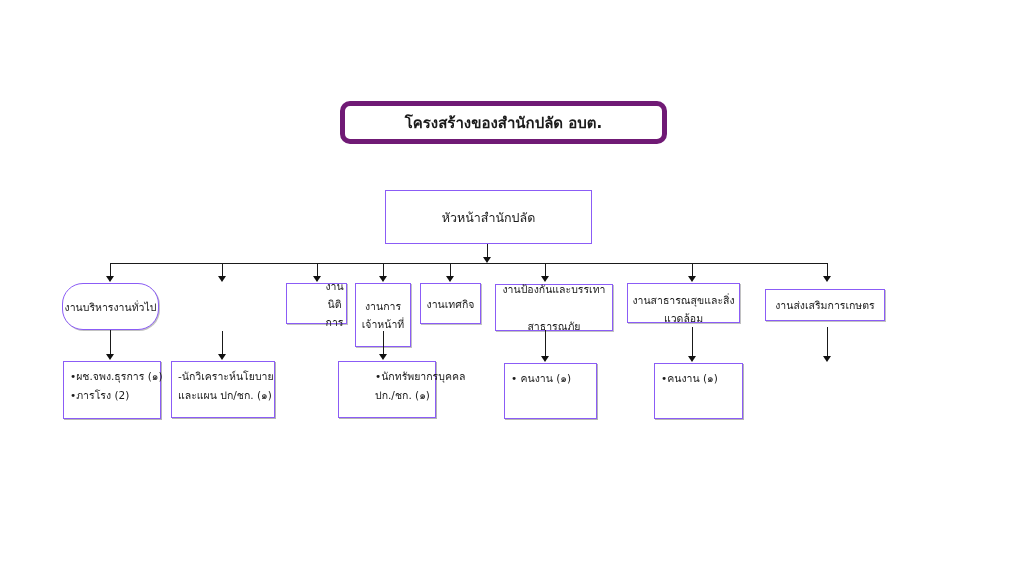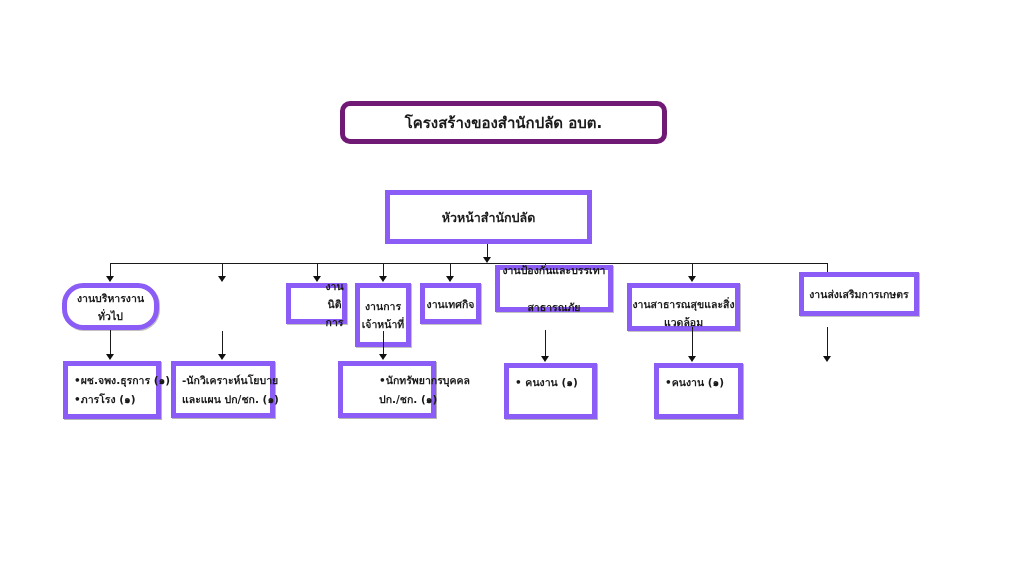--- a/index.html
+++ b/index.html
@@ -10,23 +10,22 @@
     color:#1a1a1a;
     position:relative;
     overflow:hidden;
   }
   .stage{position:absolute;inset:0;width:1024px;height:576px;}
 
   
   .box{
     position:absolute;
     background:#ffffff;
-    border:5px solid #8b5cf6;
+    border:1px solid #8b5cf6;
     box-sizing:border-box;
-    font-weight:bold;
   }
   .title-box{
     left:340px;top:101px;width:327px;height:43px;
     border-radius:10px;
     border:5px solid #701a75;
     display:flex;align-items:center;justify-content:center;
     font-size:15px;font-weight:bold;
   }
   .head-box{
     left:385px;top:190px;width:207px;height:54px;
@@ -49,23 +48,23 @@
     box-shadow:1px 1px 0 rgba(120,120,120,.55);
   }
   .staff .ln{display:block;white-space:pre;}
 
   
   .d1{left:62px;top:283px;width:97px;height:47px;border-radius:21px;}
   .d2{left:172px;top:283px;width:102px;height:48px;}
   .d3{left:286px;top:283px;width:61px;height:41px;padding-left:36px;}
   .d4{left:355px;top:283px;width:56px;height:64px;}
   .d5{left:420px;top:283px;width:61px;height:41px;}
-  .d6{left:495px;top:265px;width:118px;height:47px;gap:19px;}
-  .d7{left:627px;top:283px;width:113px;height:48px;align-items:center;justify-content:flex-start;padding-top:7px;}
-  .d8{left:765px;top:272px;width:120px;height:44px;margin-left:34px;}
+  .d6{left:495px;top:284px;width:118px;height:47px;gap:19px;}
+  .d7{left:627px;top:283px;width:113px;height:40px;align-items:center;justify-content:flex-start;padding-top:7px;}
+  .d8{left:765px;top:289px;width:120px;height:32px;}
 
   
   .s1{left:63px;top:361px;width:98px;height:58px;}
   .s2{left:171px;top:361px;width:104px;height:57px;}
   .s3{left:338px;top:361px;width:98px;height:57px;padding-left:36px;}
   .s4{left:504px;top:363px;width:93px;height:56px;}
   .s5{left:654px;top:363px;width:89px;height:56px;}
   .s6{left:780px;top:363px;width:92px;height:56px;}
 
   
@@ -145,21 +144,21 @@
   <div class="arr" style="left:378.5px;top:354px;"></div>
   <div class="vline" style="left:545px;top:330px;height:27px;"></div>
   <div class="arr" style="left:541px;top:356px;"></div>
   <div class="vline" style="left:692px;top:327px;height:30px;"></div>
   <div class="arr" style="left:688px;top:356px;"></div>
   <div class="vline" style="left:827px;top:327px;height:30px;"></div>
   <div class="arr" style="left:823px;top:356px;"></div>
 
   <div class="box staff s1">
     <span class="ln">•ผช.จพง.ธุรการ (๑)</span>
-    <span class="ln">•ภารโรง (๑)</span>
+    <span class="ln">•ภารโรง (2)</span>
   </div>
   <div class="box staff s2">
     <span class="ln">-นักวิเคราะห์นโยบาย</span>
     <span class="ln">และแผน ปก/ชก. (๑)</span>
   </div>
   <div class="box staff s3">
     <span class="ln">•นักทรัพยากรบุคคล</span>
     <span class="ln">ปก./ชก. (๑)</span>
   </div>
   <div class="box staff s4">

